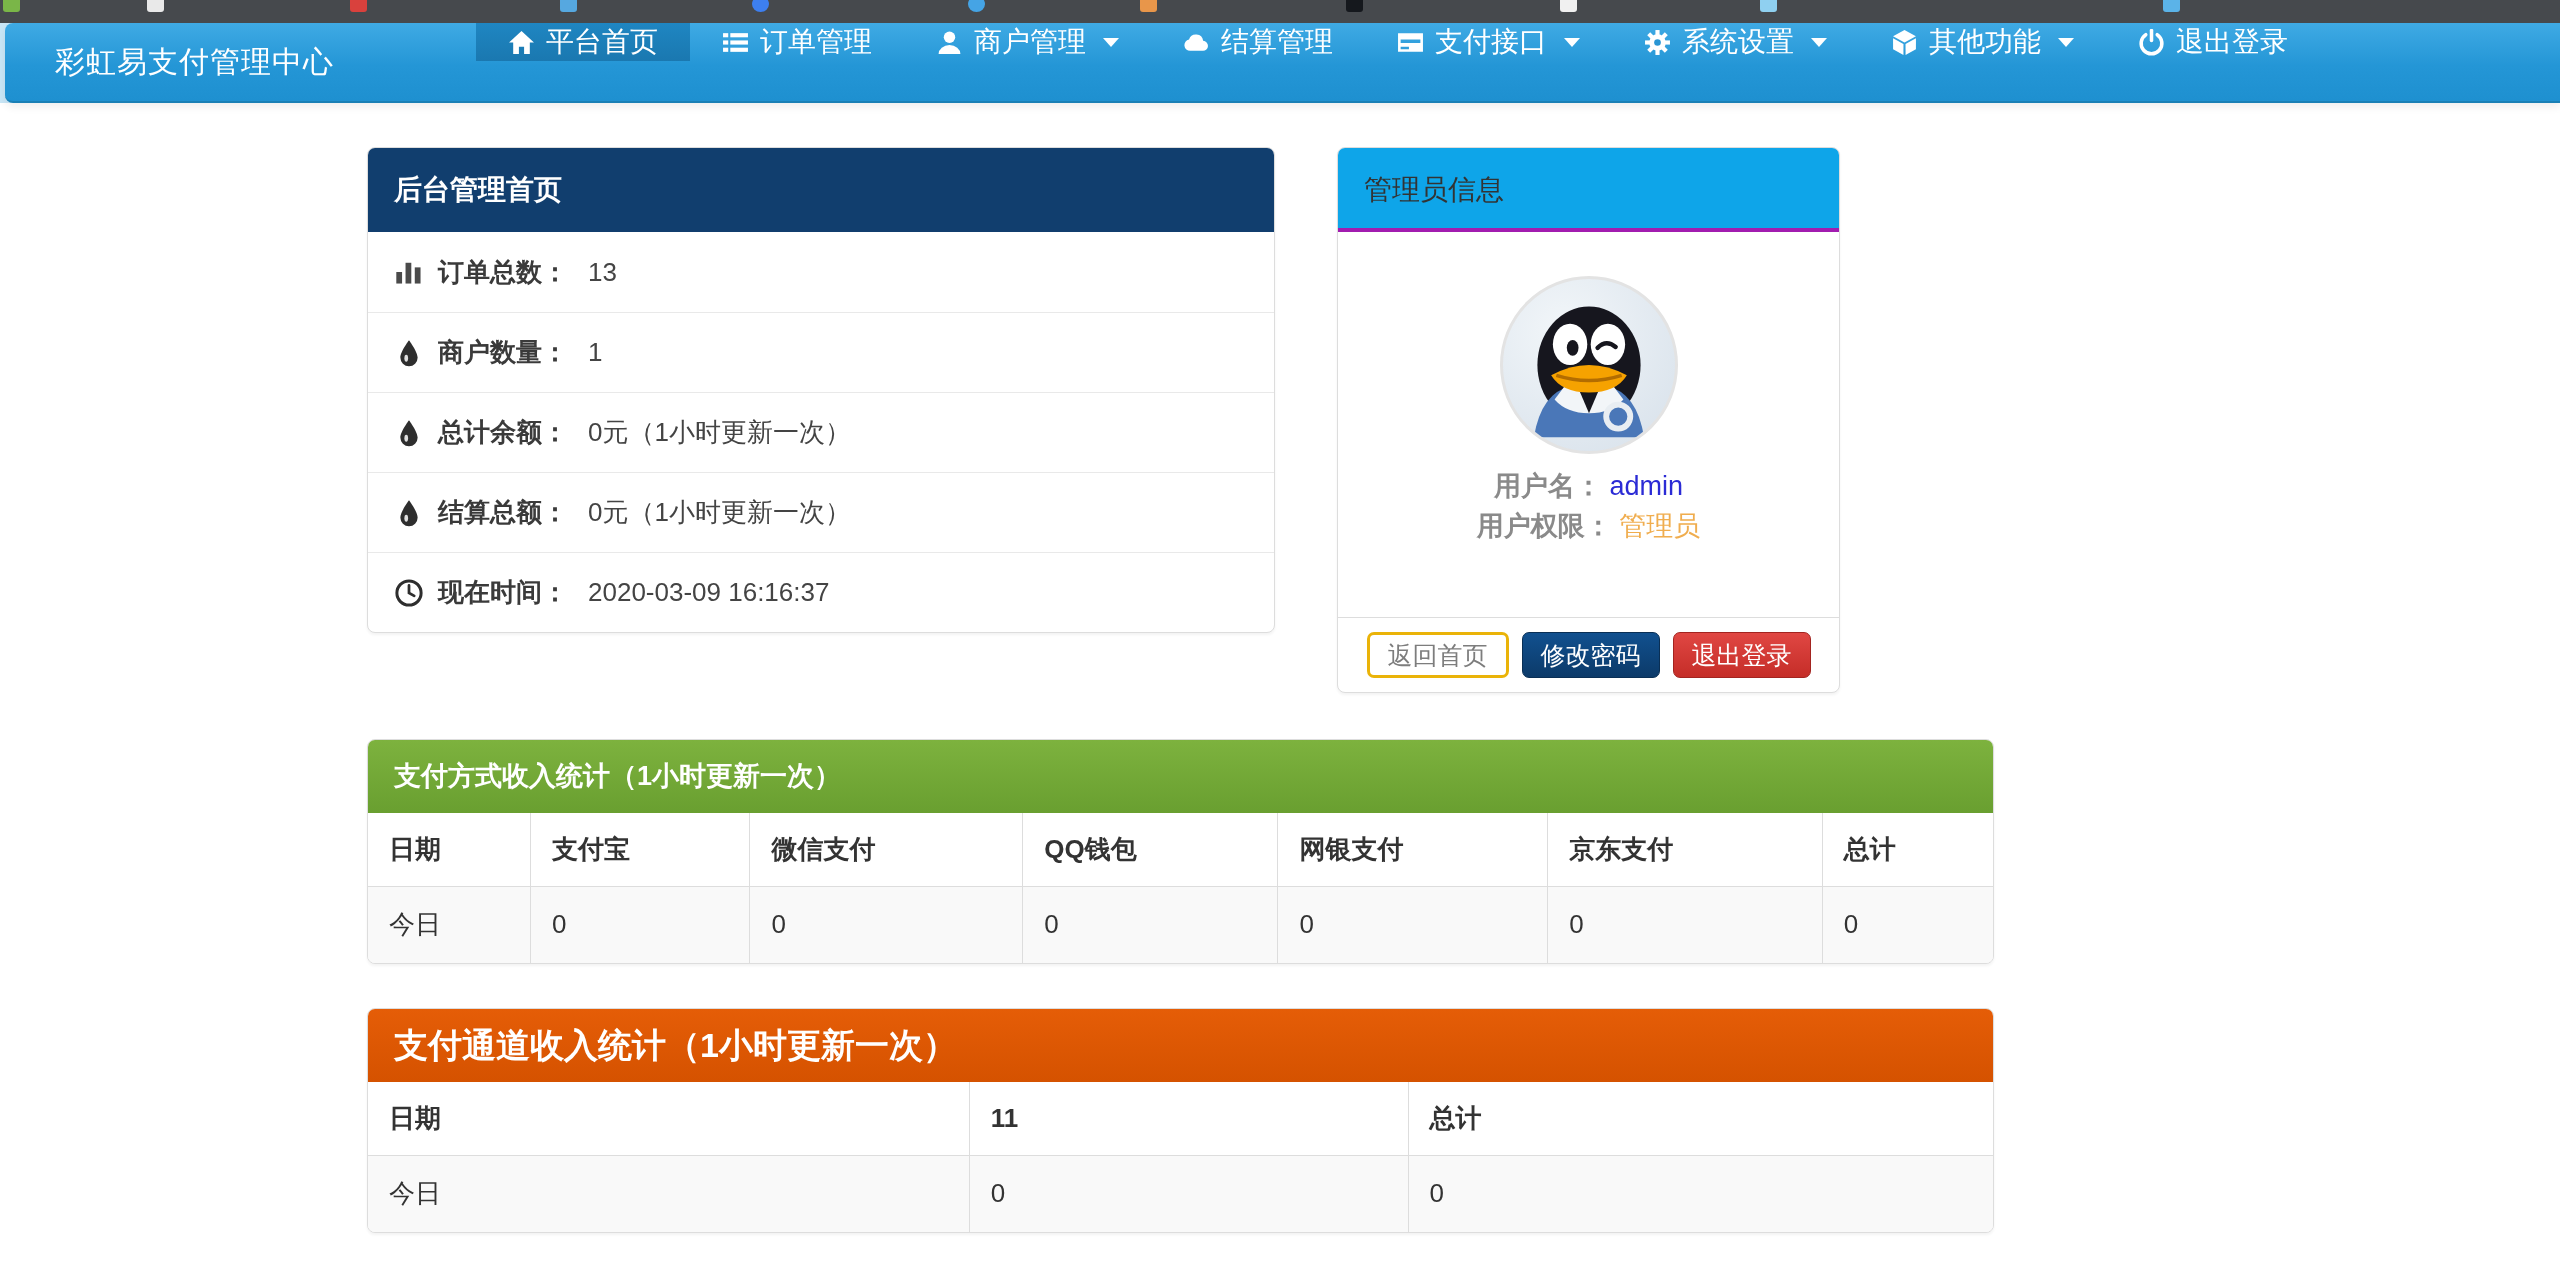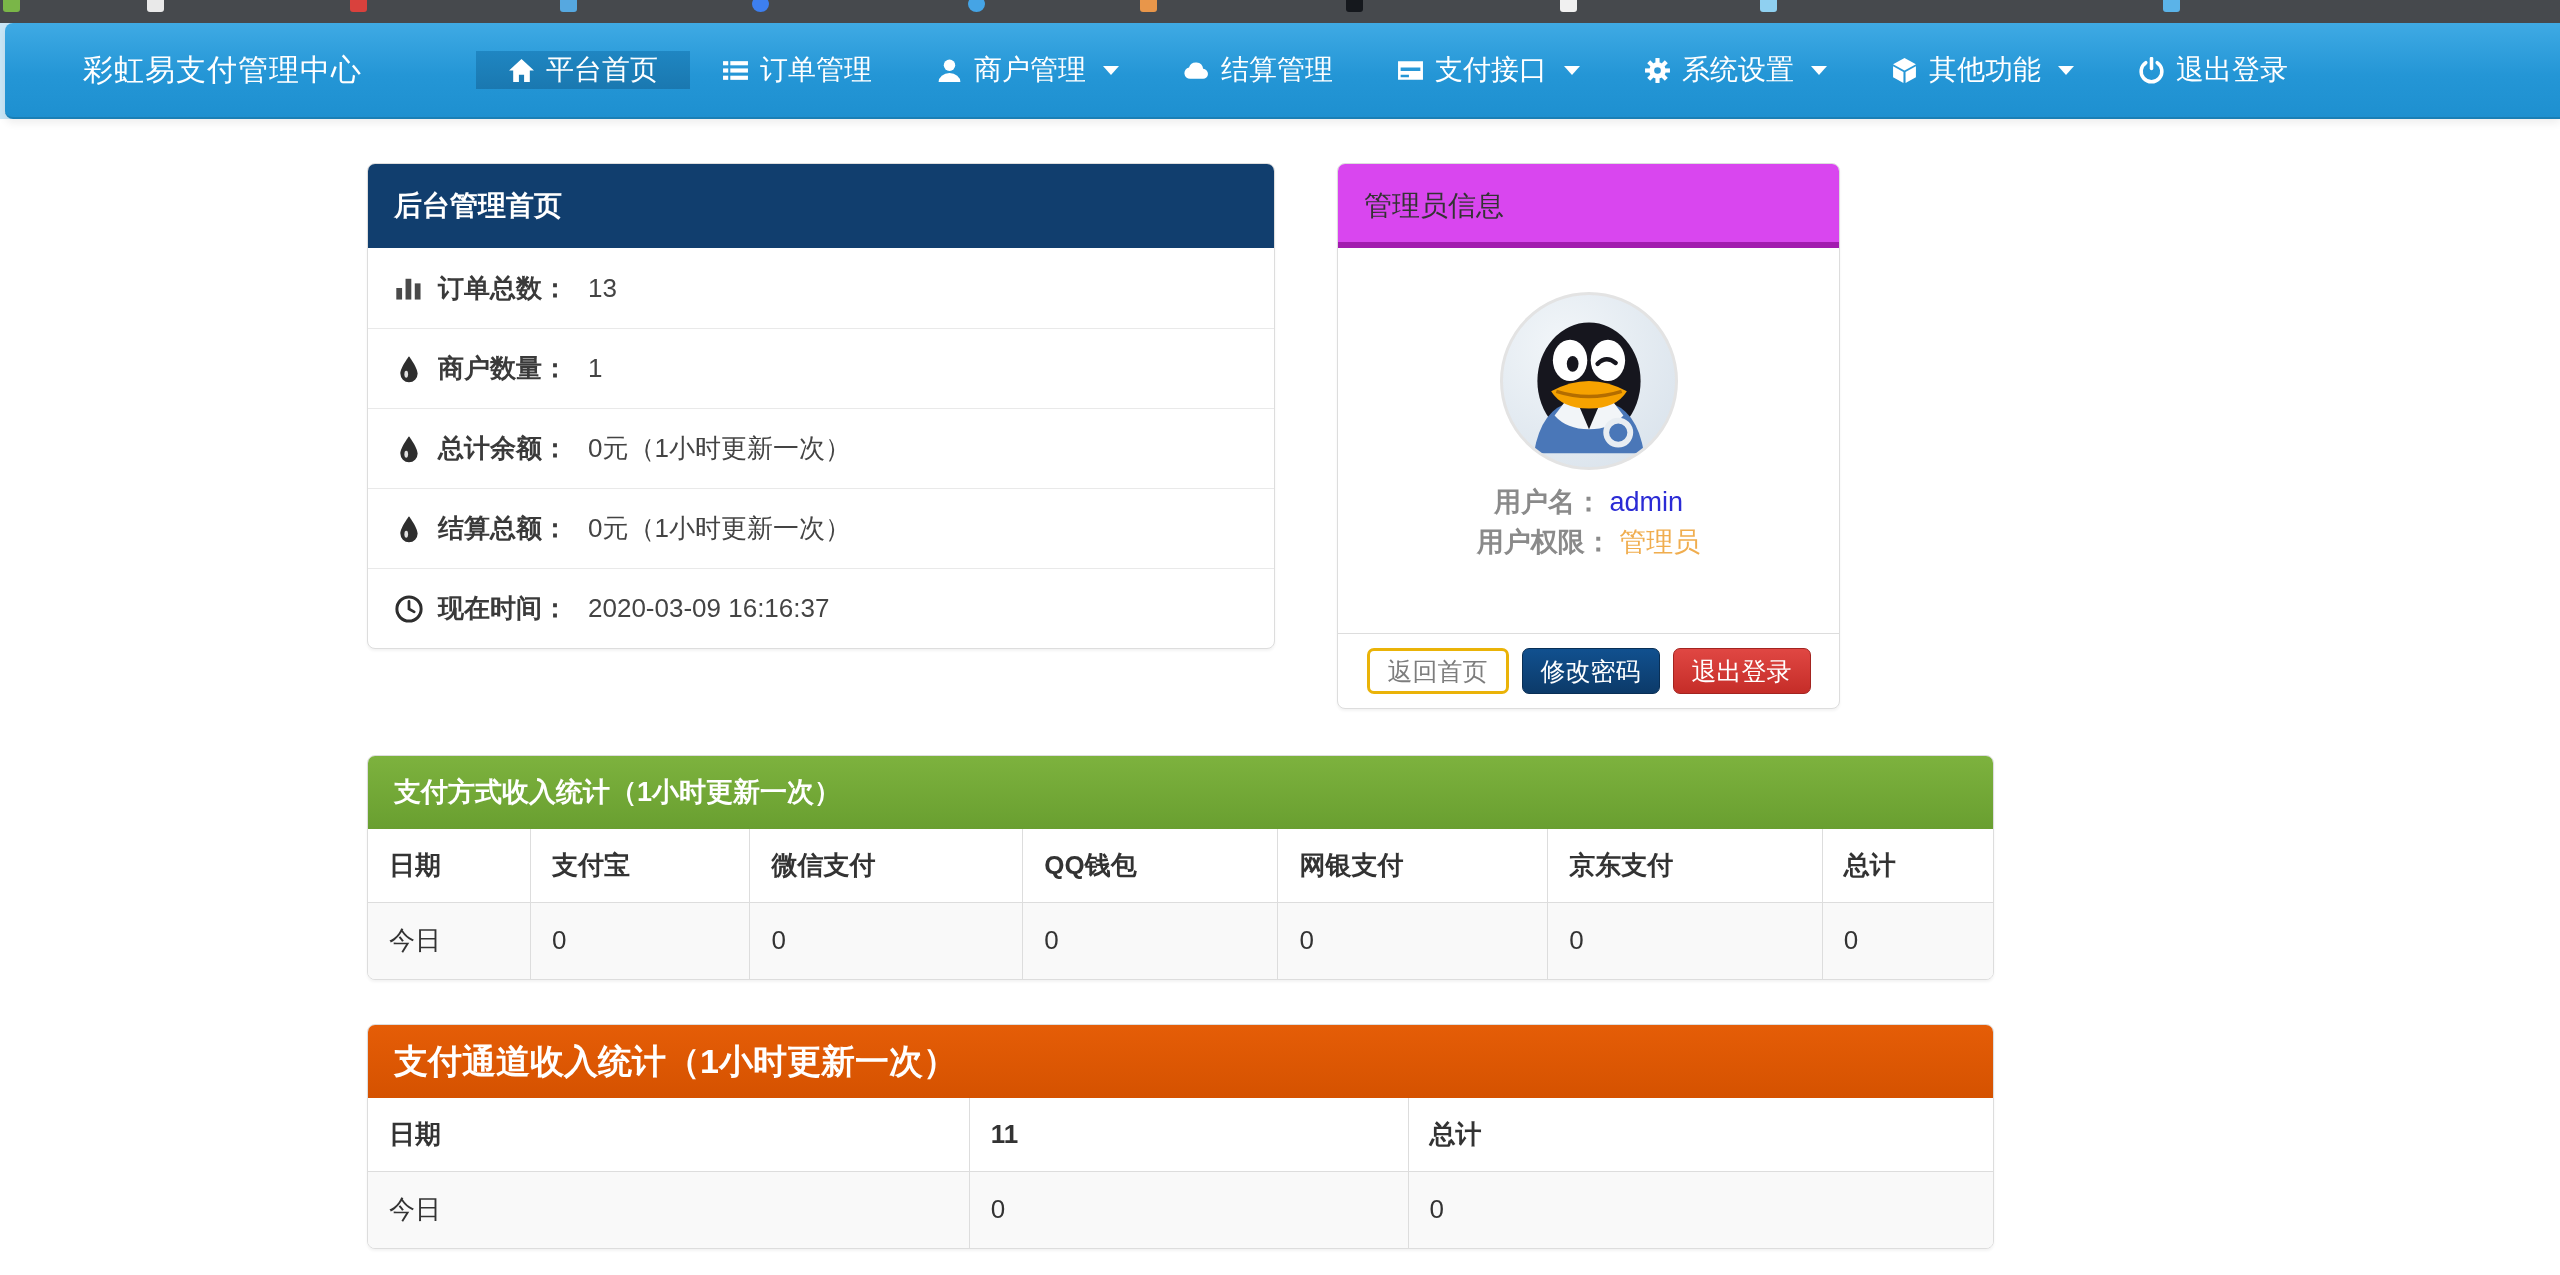--- a/index.html
+++ b/index.html
@@ -6,24 +6,24 @@
   html,body { width:2560px; height:1275px; overflow:hidden; }
   body { background:#fff; font-family:"Liberation Sans","DejaVu Sans",sans-serif; color:#333; }
 
   
   .topstrip { position:relative; height:23px; background:#46494d; overflow:hidden; }
   .tb-icon { position:absolute; top:-4px; width:17px; height:16px; border-radius:3px; display:block; }
   .tb-icon.circle { border-radius:50%; }
 
   
   .navbar-wrap { background:#c9e6f6; }
-  .navbar { display:flex; align-items:center; height:96px; margin-left:5px;
+  .navbar { display:flex; align-items:flex-start; height:80px; margin-left:5px;
             background:linear-gradient(180deg,#3faae4,#2496d6 55%,#1e90d0);
             border-bottom:2px solid #1a7fb5; border-top-left-radius:8px; border-bottom-left-radius:8px;
-            box-shadow:0 4px 8px rgba(0,0,0,.07); color:#fff;padding-left:28px; }
+            box-shadow:0 4px 8px rgba(0,0,0,.07); color:#fff; }
   .brand { align-self:center; margin-left:50px; font-size:30px; letter-spacing:1px; cursor:pointer; }
   .nav { display:flex; list-style:none; margin-left:auto; margin-right:240px; }
   .nav li { display:flex; align-items:center; gap:11px; padding:0 32px; font-size:28px; cursor:pointer; white-space:nowrap; }
   .nav li.active { background:linear-gradient(180deg,#1f86c2,#1a78b0); }
   .nav .nicon { width:27px; height:27px; flex:0 0 auto; }
   .nav .nicon svg { width:100%; height:100%; display:block; }
   .caret { display:inline-block; width:0; height:0; margin-left:6px;
            border-left:8px solid transparent; border-right:8px solid transparent; border-top:9px solid #fff; }
 
   
@@ -39,22 +39,22 @@
   .stat-list { list-style:none; }
   .stat-list li { display:flex; align-items:center; height:80px; padding:0 26px; font-size:26px; border-top:1px solid #e9e9e9; }
   .stat-list li:first-child { border-top:none; }
   .sicon { width:30px; height:30px; margin-right:14px; flex:0 0 auto; }
   .sicon svg { width:100%; height:100%; display:block; }
   .stat-label { font-weight:bold; color:#3a3a3a; }
   .stat-value { margin-left:20px; color:#444; }
 
   
   .panel-admin { width:503px; }
-  .head-plain { height:84px; line-height:84px; padding:0 26px; background:#d946ef; color:#333;
-                font-size:28px; border-bottom:6px solid #a21caf; }
+  .head-plain { height:84px; line-height:84px; padding:0 26px; background:#0ea5e9; color:#333;
+                font-size:28px; border-bottom:4px solid #a21caf; }
   .admin-body { height:341px; text-align:center; }
   .avatar { width:178px; height:178px; margin:44px auto 12px; border-radius:50%; border:3px solid #e3e3e3;
             background:radial-gradient(circle at 35% 30%, #f2f6f9, #d6e0ea); overflow:hidden; }
   .avatar svg { width:100%; height:100%; display:block; }
   .admin-line { height:40px; line-height:40px; font-size:27px; color:#8a8a8a; font-weight:bold; }
   .admin-line .uname { color:#2b2bd5; font-weight:normal; text-decoration:none; cursor:pointer; }
   .admin-line .role { color:#f0ad4e; font-weight:normal; }
   .admin-foot { height:75px; border-top:1px solid #ddd; display:flex; align-items:center; justify-content:center; gap:13px; }
   .btn { height:46px; padding:0 18px; font-size:25px; border-radius:7px; cursor:pointer;
          font-family:inherit; display:inline-flex; align-items:center; }

